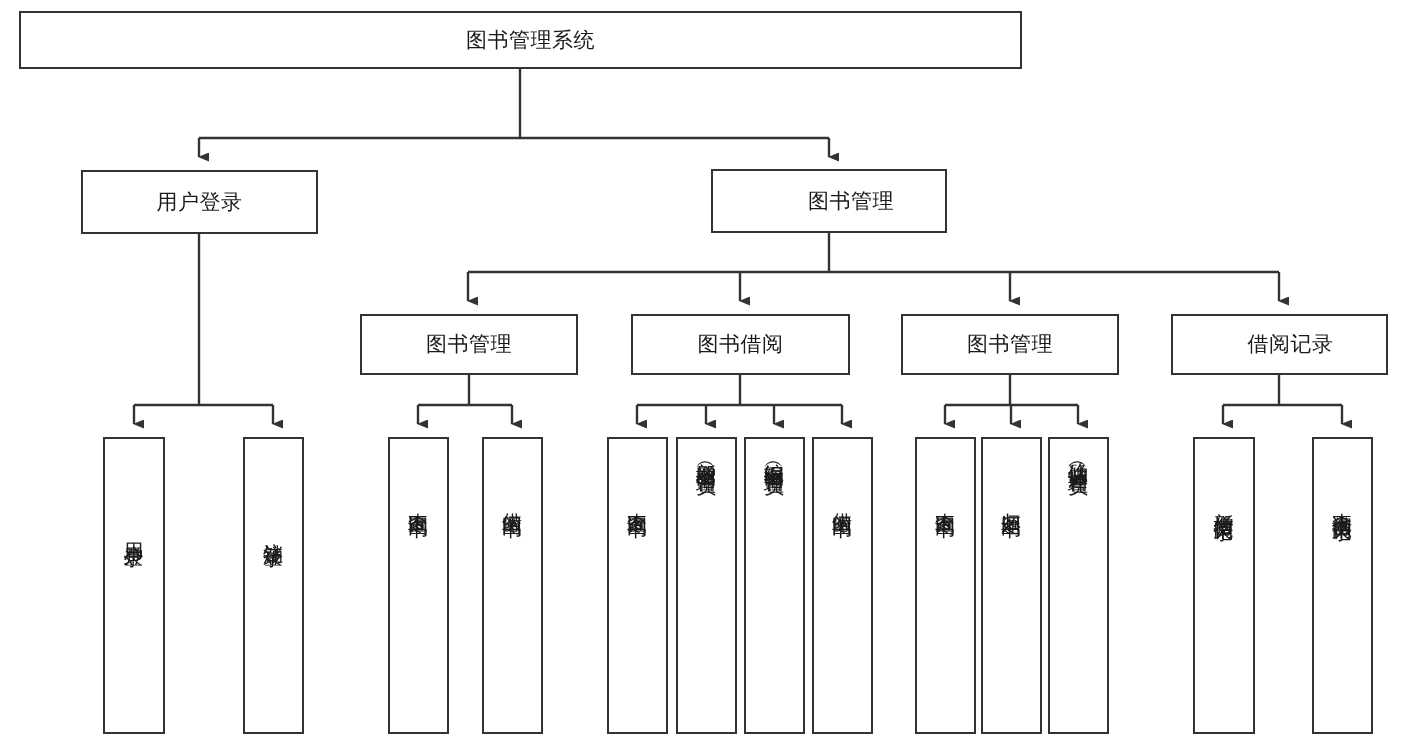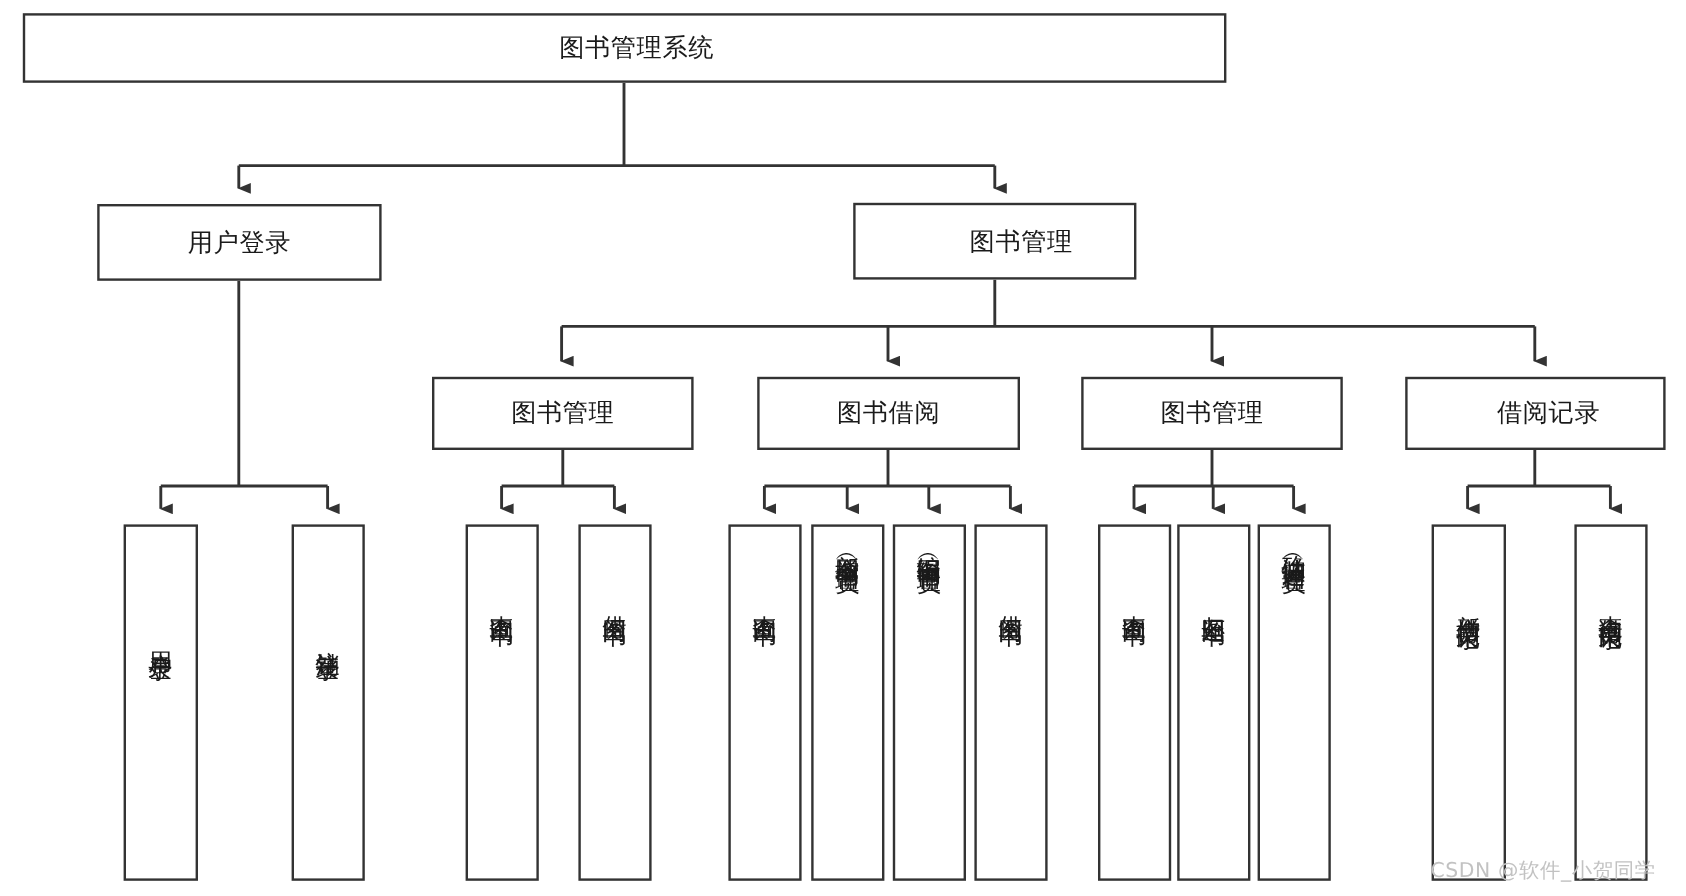--- a/index.html
+++ b/index.html
@@ -173,14 +173,13 @@
         <span class="node-label">确认归还（管理员）</span>
       </div>
       <div class="node leaf align-mid" style="left: 1193px; top: 437px; width: 62px; height: 297px;">
         <span class="node-label">新增借阅记录</span>
       </div>
       <div class="node leaf align-mid" style="left: 1312px; top: 437px; width: 61px; height: 297px;">
         <span class="node-label">查询借阅记录</span>
       </div>
     </div>
 
-  <div class="watermark" style="left: 1192px; top: 714px;">CSDN @软件_小贺同学</div>
 </div>
 
 </body></html>

